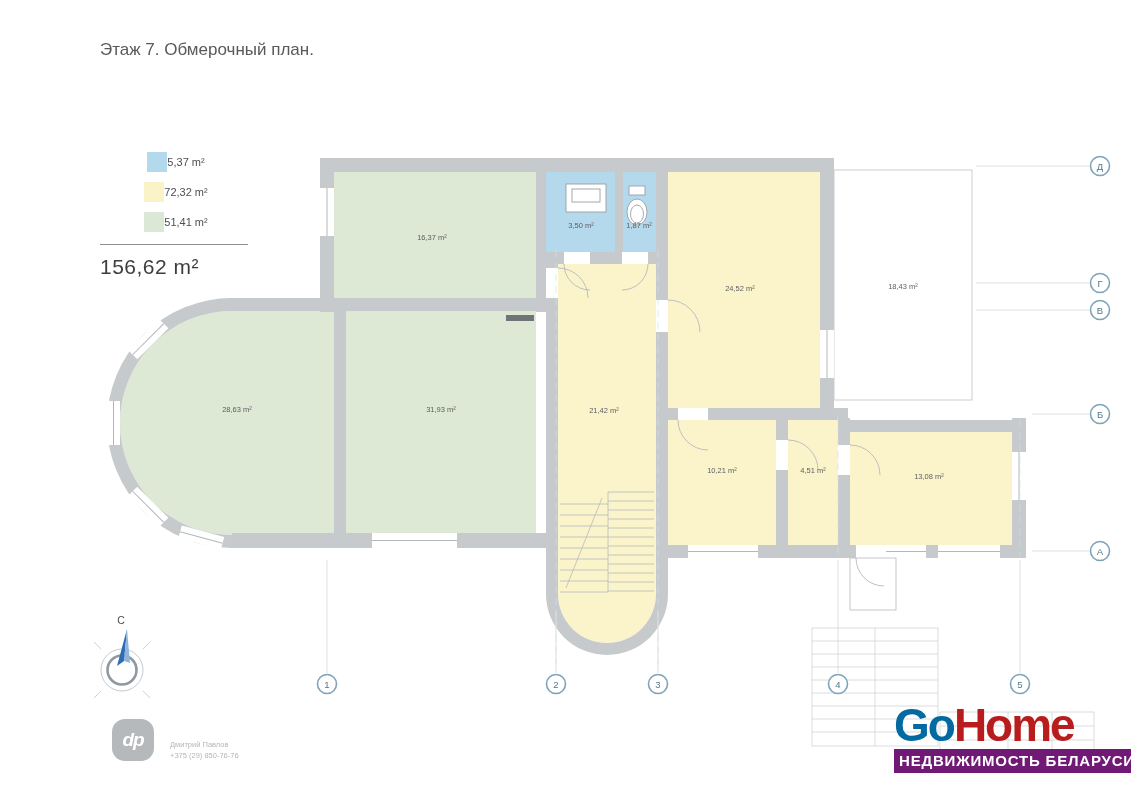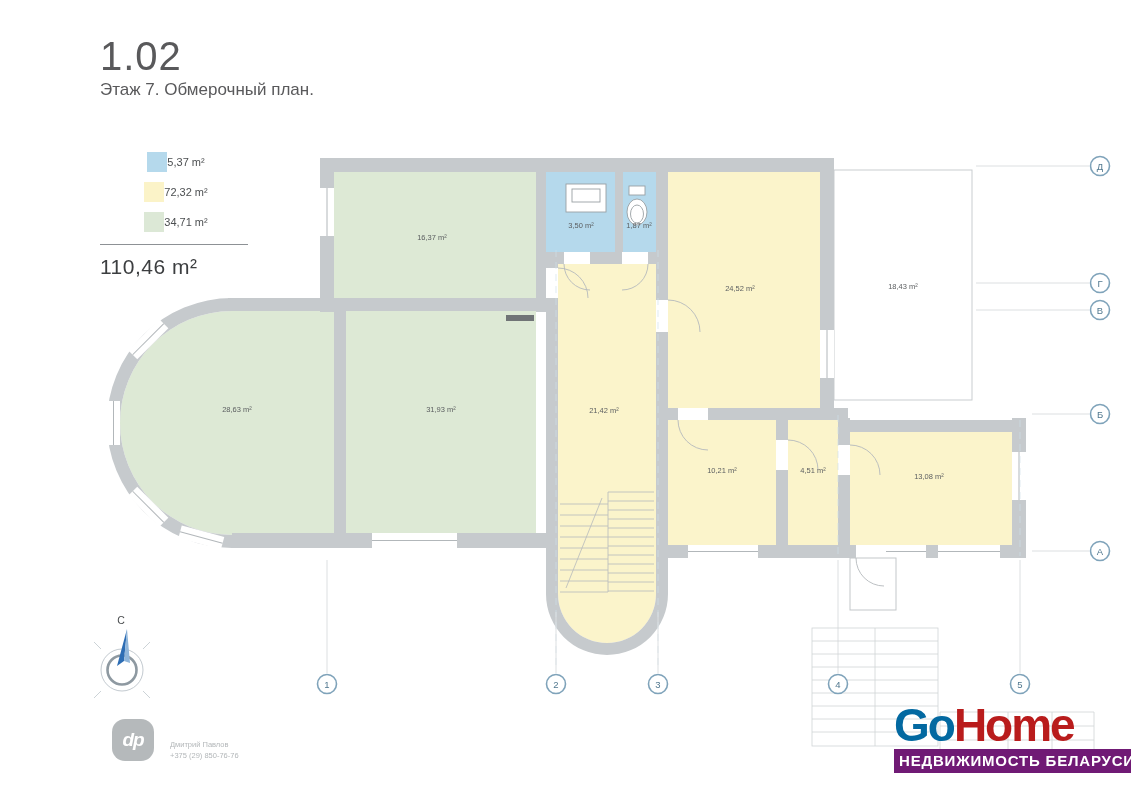--- a/index.html
+++ b/index.html
@@ -40,45 +40,44 @@
   .brand .word{font-size:46px;font-weight:bold;letter-spacing:-2px;line-height:.95;white-space:nowrap;}
   .brand .bar{margin-top:1px;background:#701a75;color:#fff;font-size:15px;font-weight:bold;
               letter-spacing:.8px;padding:3px 5px 4px 5px;display:inline-block;white-space:nowrap;}
 </style>
 </head>
 <body>
 
 <div class="page">
 
   <div class="hdr">
-    <div class="code">1.02</div>
     <div class="sub">Этаж 7. Обмерочный план.</div>
   </div>
 
   <div class="legend">
     <div class="row">
       <svg width="20" height="20">
           <rect width="20" height="20" fill="#b5d9ec"></rect>
         </svg>
       <span class="val">5,37 m²</span>
     </div>
     <div class="row">
       <svg width="20" height="20">
           <rect width="20" height="20" fill="#fbf3c8"></rect>
         </svg>
       <span class="val">72,32 m²</span>
     </div>
     <div class="row">
       <svg width="20" height="20">
           <rect width="20" height="20" fill="#dce8d6"></rect>
         </svg>
-      <span class="val">34,71 m²</span>
+      <span class="val">51,41 m²</span>
     </div>
     <div class="div"></div>
-    <div class="total">110,46 m²</div>
+    <div class="total">156,62 m²</div>
   </div>
 
   <svg class="plan-svg" width="1131" height="800" viewBox="0 0 1131 800">
 
     <g>
       <rect class="terr" x="834" y="170" width="138" height="230"></rect>
     </g>
 
     <g>
       <rect x="334" y="172" width="202" height="126" fill="#dde9d5"></rect>

